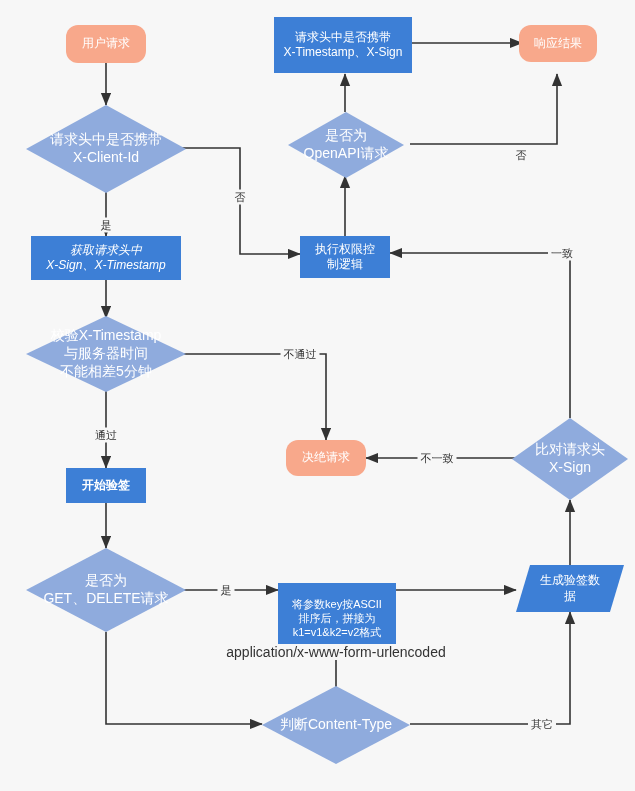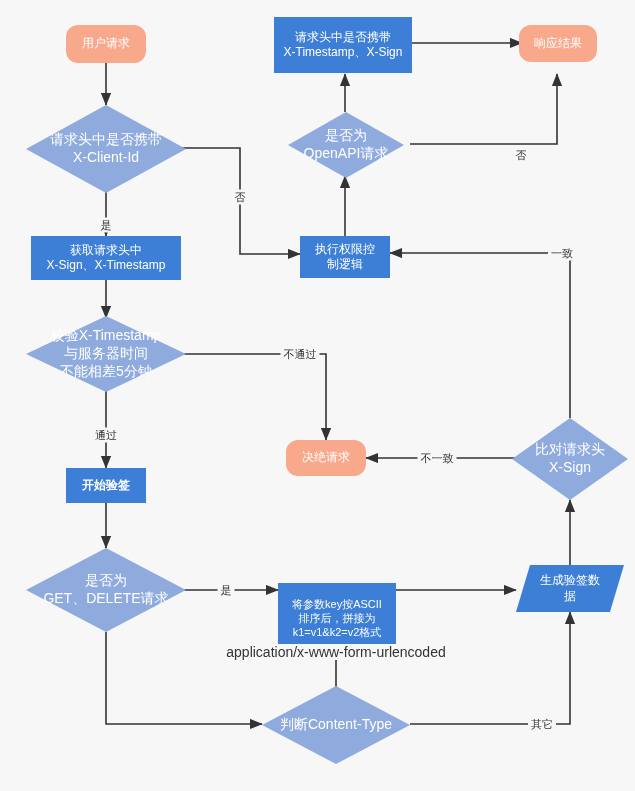--- a/index.html
+++ b/index.html
@@ -90,21 +90,21 @@
   <div class="node terminator" style="left:66px;top:25px;width:80px;height:38px;">
     <span class="lbl">用户请求</span>
   </div>
 
   <div class="node diamond" style="left:26px;top:105px;width:160px;height:88px;">
     <span class="dshape"></span>
     <span class="lbl">请求头中是否携带
 X-Client-Id</span>
   </div>
 
-  <div class="node process" style="left:31px;top:236px;width:150px;height:44px;">
+  <div class="node process" style="left:31px;top:236px;width:150px;height:44px;font-style:italic;">
     <span class="lbl">获取请求头中
 X-Sign、X-Timestamp</span>
   </div>
 
   <div class="node diamond" style="left:26px;top:316px;width:160px;height:76px;justify-content:flex-end;">
     <span class="dshape"></span>
     <span class="lbl">校验X-Timestamp
 与服务器时间
 不能相差5分钟</span>
   </div>

